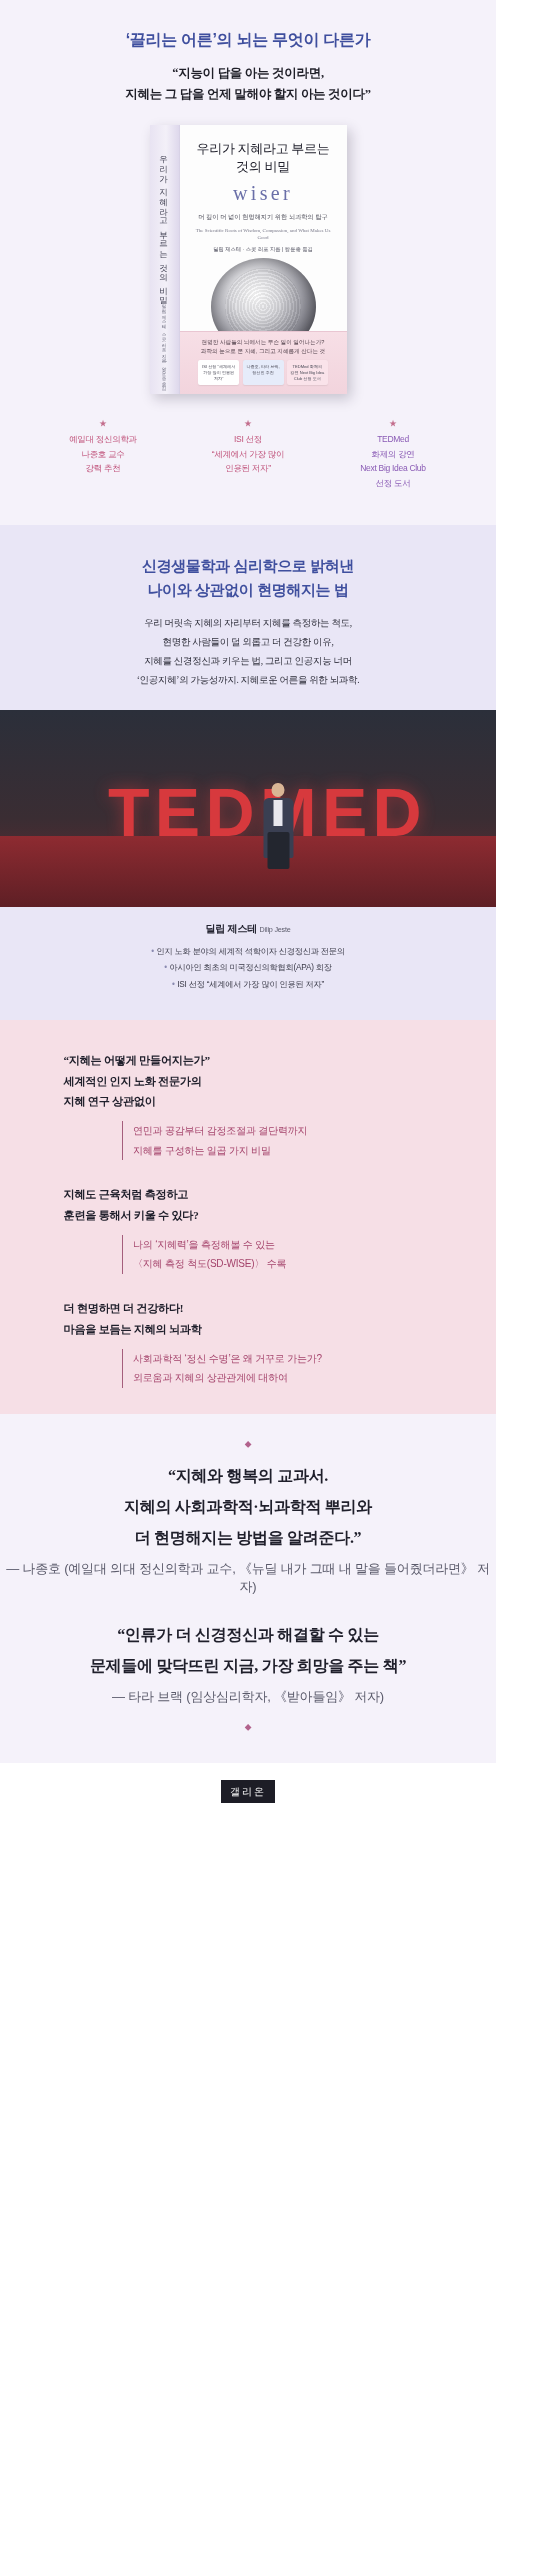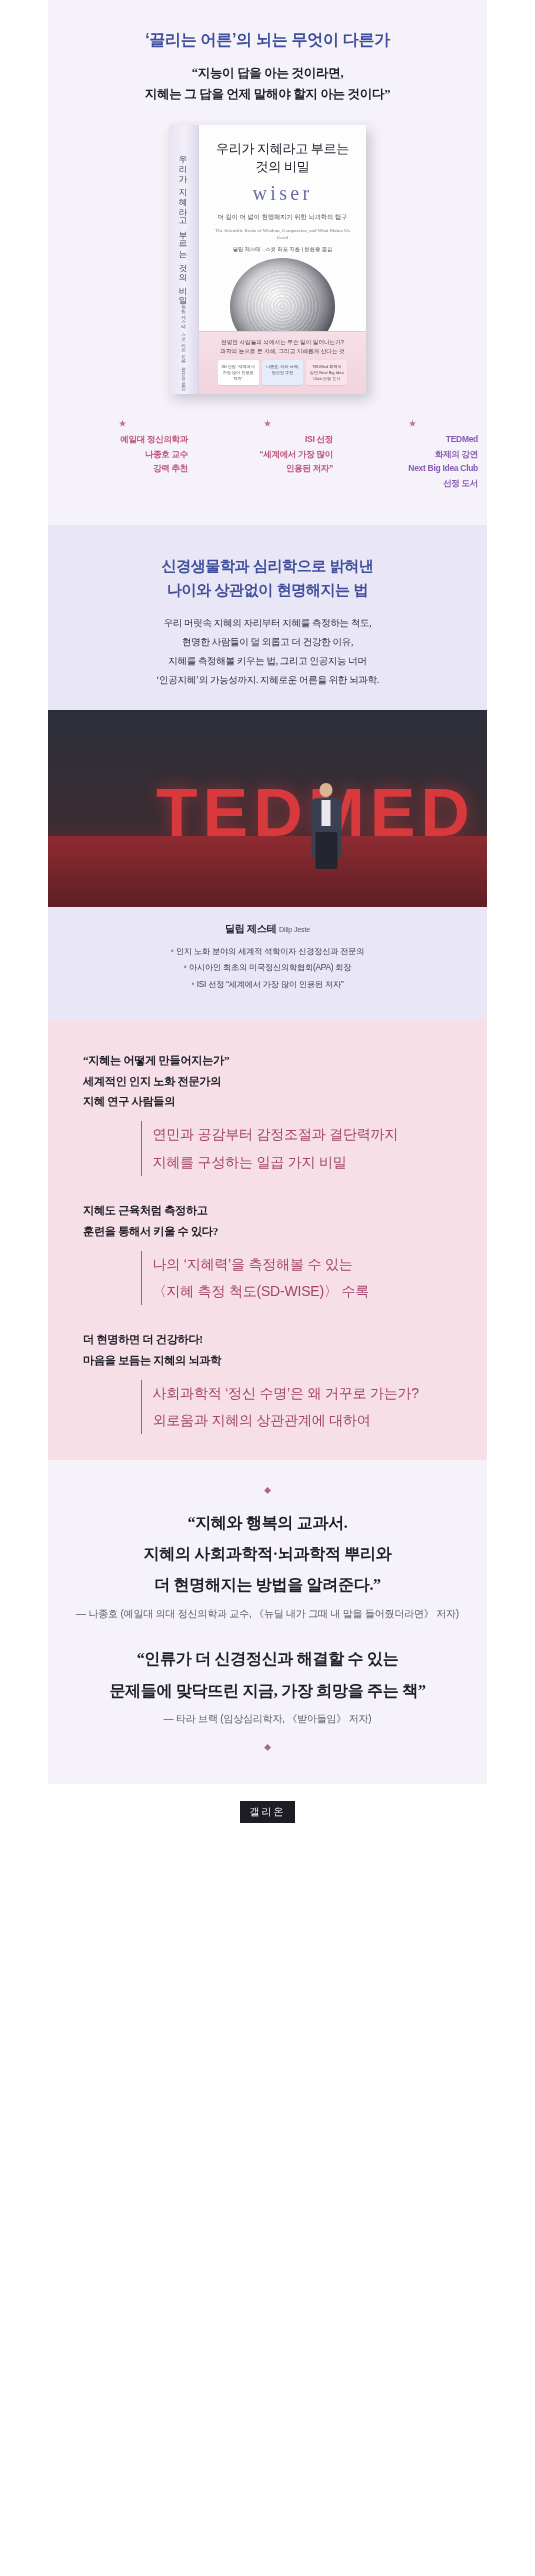--- a/index.html
+++ b/index.html
@@ -2,21 +2,21 @@
 <html lang="ko" style="font-size:10.5px"><head>
 <meta charset="utf-8">
 <style>
   * { box-sizing: border-box; margin: 0; padding: 0; }
   body {
     width: 535px;
     font-family: "Liberation Sans", sans-serif;
     background: #ffffff;
     color: #2b2b36;
   }
-  .page { width: 439px; overflow: hidden; margin-left: 48px; }
+  .page { width: 496px; overflow: hidden; }
 
   
   .sec-hero {
     background: #f5f2fa;
     padding: 28px 0 35px;
     text-align: center;
   }
   .hero-kicker {
     font-size: 16px;
     font-weight: bold;
@@ -183,25 +183,24 @@
     text-align: center;
   }
   .star {
     color: #c36d8c;
     font-size: 8px;
     display: block;
     margin-bottom: 3.3px;
   }
   .endorse-text {
     font-size: 8.5px;
-    font-weight: bold;
+    font-weight: normal;
     line-height: 1.7;
     letter-spacing: -0.3px;
     color: #c0527a;
-    text-align: right;
   }
   .endorse-col.mid .endorse-text { color:#c0527a; }
   .endorse-col.right .endorse-text { color:#8a5bb5; }
 
   
   .sec-two {
     background: #e9e6f6;
     padding: 29px 0 0;
     text-align: center;
   }
@@ -287,21 +286,21 @@
     font-weight: bold;
     line-height: 1.85;
     color: #20202c;
     letter-spacing: -0.3px;
     padding-left: 26px;
   }
   .s3-note {
     margin: 9.2px 0 0 84px;
     padding-left: 10.5px;
     border-left: 1.3px solid #a55e7c;
-    font-size: 14px;
+    font-size: 10px;
     line-height: 1.95;
     color: #a5446c;
     letter-spacing: -0.2px;
   }
 
   
   .sec-four {
     background: #f5f2fa;
     padding: 26px 0 20px;
     text-align: center;
@@ -315,21 +314,21 @@
   .rev-quote {
     font-family: "Liberation Serif", serif;
     font-size: 16px;
     font-weight: bold;
     line-height: 1.95;
     color: #1f1f2b;
     letter-spacing: -0.3px;
   }
   .rev-by {
     margin-top: 6.6px;
-    font-size: 10px;
+    font-size: 13px;
     color: #5b5b6b;
     letter-spacing: -0.2px;
   }
   .rev-gap { height: 22.3px; }
 
   
   .sec-footer {
     background: #ffffff;
     padding: 17px 0 20px;
     text-align: center;
@@ -406,21 +405,21 @@
   </section>
 
   <section class="sec-two">
     <div class="s2-head">
       <div>신경생물학과 심리학으로 밝혀낸</div>
       <div>나이와 상관없이 현명해지는 법</div>
     </div>
     <div class="s2-body">
       <div>우리 머릿속 지혜의 자리부터 지혜를 측정하는 척도,</div>
       <div>현명한 사람들이 덜 외롭고 더 건강한 이유,</div>
-      <div>지혜를 측정해볼 키우는 법, 그리고 인공지능 너머</div>
+      <div>지혜를 신경정신과 키우는 법, 그리고 인공지능 너머</div>
       <div>‘인공지혜’의 가능성까지. 지혜로운 어른을 위한 뇌과학.</div>
     </div>
 
     <div class="ted-photo">
       <div class="ted-letters">TEDMED</div>
       <div class="ted-floor"></div>
       <div class="ted-speaker">
         <div class="sp-head"></div>
         <div class="sp-body"></div>
         <div class="sp-shirt"></div>
@@ -438,21 +437,21 @@
       <div><span class="b">•</span><span>ISI 선정 “세계에서 가장 많이 인용된 저자”</span></div>
     </div>
   </section>
 
   <section class="sec-three">
 
     <div class="s3-block">
       <div class="s3-title">
         <div>“지혜는 어떻게 만들어지는가”</div>
         <div>세계적인 인지 노화 전문가의</div>
-        <div>지혜 연구 사람들의</div>
+        <div>지혜 연구 상관없이</div>
       </div>
       <div class="s3-note">
         <div>연민과 공감부터 감정조절과 결단력까지</div>
         <div>지혜를 구성하는 일곱 가지 비밀</div>
       </div>
     </div>
 
     <div class="s3-block">
       <div class="s3-title">
         <div>지혜도 근육처럼 측정하고</div>

